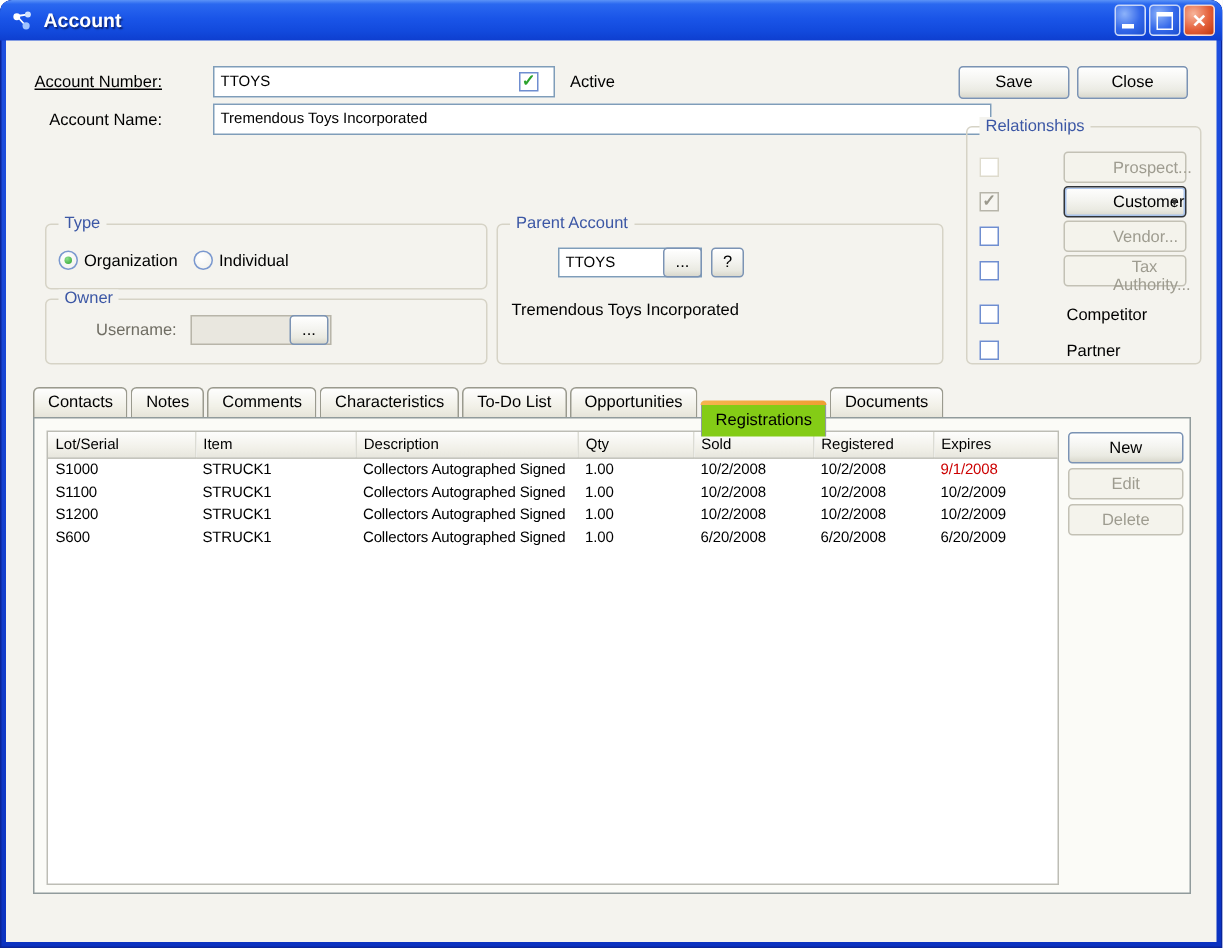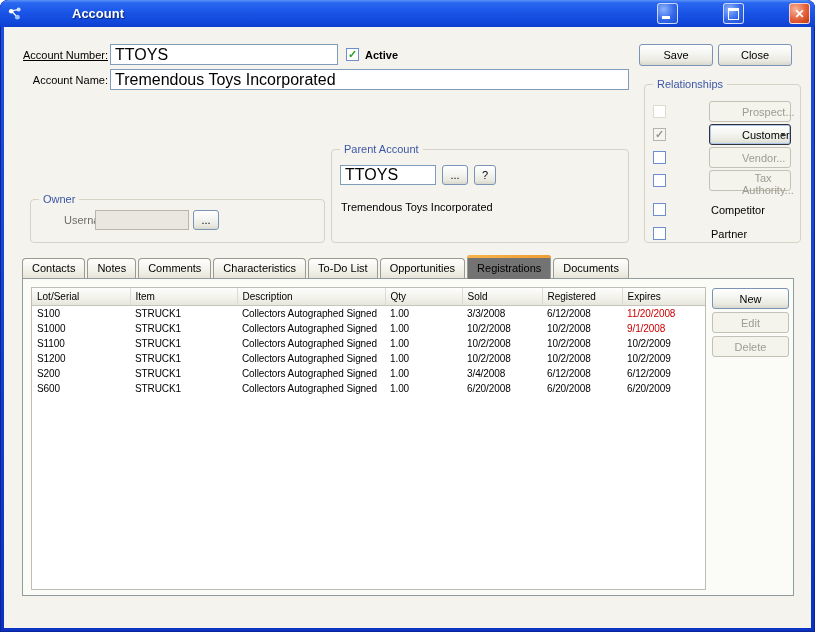--- a/index.html
+++ b/index.html
@@ -4,38 +4,38 @@
 <style>
   html,body{margin:0;padding:0;}
   body{font-family:"Liberation Sans",sans-serif;font-size:11px;color:#000;background:#fff;}
 
   .window{position:relative;width:815px;height:632px;background:linear-gradient(180deg,#1e50e0,#0b32c0);
     border-radius:8px 8px 0 0;overflow:hidden;box-shadow:inset 0 0 0 1px #0a2499;}
 
   
   .titlebar{position:absolute;left:0;top:0;width:100%;height:27px;box-sizing:border-box;
     display:flex;align-items:center;padding:0 5px 0 7px;border-radius:8px 8px 0 0;
-    background:linear-gradient(180deg,#5b93f7 0%,#2a68f0 10%,#1a55e8 45%,#1249dc 78%,#0e3ecf 100%);gap:43px;}
+    background:linear-gradient(180deg,#5b93f7 0%,#2a68f0 10%,#1a55e8 45%,#1249dc 78%,#0e3ecf 100%);}
   .title-text{color:#fff;font-weight:bold;font-size:13px;margin-left:6px;text-shadow:1px 1px 1px rgba(0,0,30,.55);flex:1;}
   .win-btn{width:21px;height:21px;border-radius:3px;border:1px solid rgba(255,255,255,.75);margin-left:2px;
     position:relative;cursor:pointer;padding:0;display:flex;align-items:center;justify-content:center;}
   .win-btn.blue{background:radial-gradient(circle at 30% 28%,#8db3fa,#3468ea 55%,#1c4fd0);}
   .win-btn.red{background:radial-gradient(circle at 30% 28%,#f7b49a,#e4603b 55%,#c0360c);}
   .glyph-min{position:absolute;left:4px;bottom:4px;width:8px;height:3px;background:#fff;}
   .glyph-max{width:9px;height:8px;border:1px solid #fff;border-top-width:3px;}
   .glyph-close{color:#fff;font-size:12px;font-weight:bold;line-height:1;}
 
   
   .client{position:absolute;left:4px;top:27px;width:807px;height:601px;background:#f4f3ee;}
   .lbl{position:absolute;line-height:13px;white-space:nowrap;}
   .lbl.right{text-align:right;}
-  .bold{font-weight:bold;}
+  .bold{font-weight:normal;margin-left:15px;}
 
   input.txt{position:absolute;box-sizing:border-box;border:1px solid #7f9db9;background:#fff;
-    font-family:inherit;font-size:16px;padding:2px 4px;}
+    font-family:inherit;font-size:10px;padding:2px 4px;margin-left:32px;}
   input.txt:disabled{background:#e9e7df;border-color:#b8b5a9;}
 
   .btn{position:absolute;box-sizing:border-box;font-family:inherit;font-size:11px;color:#000;cursor:pointer;
     border:1px solid #7b93b4;border-radius:3px;
     background:linear-gradient(180deg,#ffffff 0%,#f4f4f0 45%,#eaeae2 78%,#d9d8cd 100%);
     box-shadow:inset 0 1px 0 #fff;}
   .btn.disabled{color:#9e9c90;border-color:#c3c1b5;background:#f4f3ec;box-shadow:none;cursor:default;}
   .btn.focused{border-color:#30343a;box-shadow:inset 0 0 0 1px #aac4ec;}
 
   
@@ -59,21 +59,21 @@
   .rel-row{position:absolute;left:0;width:100%;height:21px;}
   .rel-btn{left:64px;top:0;width:82px;height:21px;padding-left:32px;}
   .rel-btn .dd-arrow{position:absolute;right:5px;top:5px;font-size:8px;color:#333;}
   .rel-label{position:absolute;left:66px;top:4px;line-height:13px;}
 
   
   .tabs{position:absolute;left:18px;top:228px;display:flex;z-index:2;}
   .tab{box-sizing:border-box;height:20px;margin-top:3px;margin-right:2px;padding:3px 9px 0;white-space:nowrap;
     border:1px solid #9a9a8e;border-bottom:none;border-radius:4px 4px 0 0;cursor:pointer;
     background:linear-gradient(180deg,#fefefe,#f1f0e7 65%,#e6e4d9);}
-  .tab.active{position:relative;height:24px;margin-top:0;padding-top:6px;background:#737373;border-color:#919b9c;}
+  .tab.active{position:relative;height:24px;margin-top:12px;padding-top:6px;background:#84cc16;border-color:#919b9c;}
   .tab.active::before{content:"";position:absolute;top:-1px;left:-1px;right:-1px;height:3px;border-radius:4px 4px 0 0;
     background:linear-gradient(90deg,#f6b44d,var(--active-tab-orange,#ef9e33));}
 
   .panel{position:absolute;left:18px;top:251px;width:772px;height:318px;box-sizing:border-box;
     border:1px solid #919b9c;background:#fbfbf7;z-index:1;}
 
   
   .listview{position:absolute;left:8px;top:8px;width:675px;height:303px;box-sizing:border-box;
     border:1px solid #bdbdb5;background:#fff;overflow:hidden;}
   table.lv{border-collapse:collapse;table-layout:fixed;width:673px;font-size:10px;}
@@ -152,20 +152,27 @@
         <span class="checkbox" style="left:8px;top:3px;"></span>
         <span class="rel-label">Competitor</span>
       </div>
 
       <div class="rel-row" style="top:139px;">
         <span class="checkbox" style="left:8px;top:3px;"></span>
         <span class="rel-label">Partner</span>
       </div>
     </div>
 
+    <div class="group" style="left:26px;top:122px;width:293px;height:42px;">
+      <span class="group-title">Type</span>
+      <span class="radio selected" style="left:8px;top:17px;"></span>
+      <span class="lbl" style="left:25px;top:18px;">Organization</span>
+      <span class="radio" style="left:98px;top:17px;"></span>
+      <span class="lbl" style="left:115px;top:18px;">Individual</span>
+    </div>
 
     <div class="group" style="left:327px;top:122px;width:296px;height:92px;">
       <span class="group-title">Parent Account</span>
       <input class="txt" style="left: 8px; top: 15px; width: 96px; height: 20px;" value="TTOYS">
       <button class="btn" style="left:110px;top:15px;width:26px;height:20px;">...</button>
       <button class="btn" style="left:142px;top:15px;width:22px;height:20px;">?</button>
       <span class="lbl" style="left:9px;top:51px;">Tremendous Toys Incorporated</span>
     </div>
 
     <div class="group" style="left:26px;top:172px;width:293px;height:42px;">
@@ -205,29 +212,20 @@
               <th>Item</th>
               <th>Description</th>
               <th>Qty</th>
               <th>Sold</th>
               <th>Registered</th>
               <th>Expires</th>
             </tr>
           </thead>
           <tbody>
             <tr>
-              <td>S100</td>
-              <td>STRUCK1</td>
-              <td>Collectors Autographed Signed</td>
-              <td>1.00</td>
-              <td>3/3/2008</td>
-              <td>6/12/2008</td>
-              <td class="expired">11/20/2008</td>
-            </tr>
-            <tr>
               <td>S1000</td>
               <td>STRUCK1</td>
               <td>Collectors Autographed Signed</td>
               <td>1.00</td>
               <td>10/2/2008</td>
               <td>10/2/2008</td>
               <td class="expired">9/1/2008</td>
             </tr>
             <tr>
               <td>S1100</td>
@@ -239,29 +237,20 @@
               <td>10/2/2009</td>
             </tr>
             <tr>
               <td>S1200</td>
               <td>STRUCK1</td>
               <td>Collectors Autographed Signed</td>
               <td>1.00</td>
               <td>10/2/2008</td>
               <td>10/2/2008</td>
               <td>10/2/2009</td>
-            </tr>
-            <tr>
-              <td>S200</td>
-              <td>STRUCK1</td>
-              <td>Collectors Autographed Signed</td>
-              <td>1.00</td>
-              <td>3/4/2008</td>
-              <td>6/12/2008</td>
-              <td>6/12/2009</td>
             </tr>
             <tr>
               <td>S600</td>
               <td>STRUCK1</td>
               <td>Collectors Autographed Signed</td>
               <td>1.00</td>
               <td>6/20/2008</td>
               <td>6/20/2008</td>
               <td>6/20/2009</td>
             </tr>

